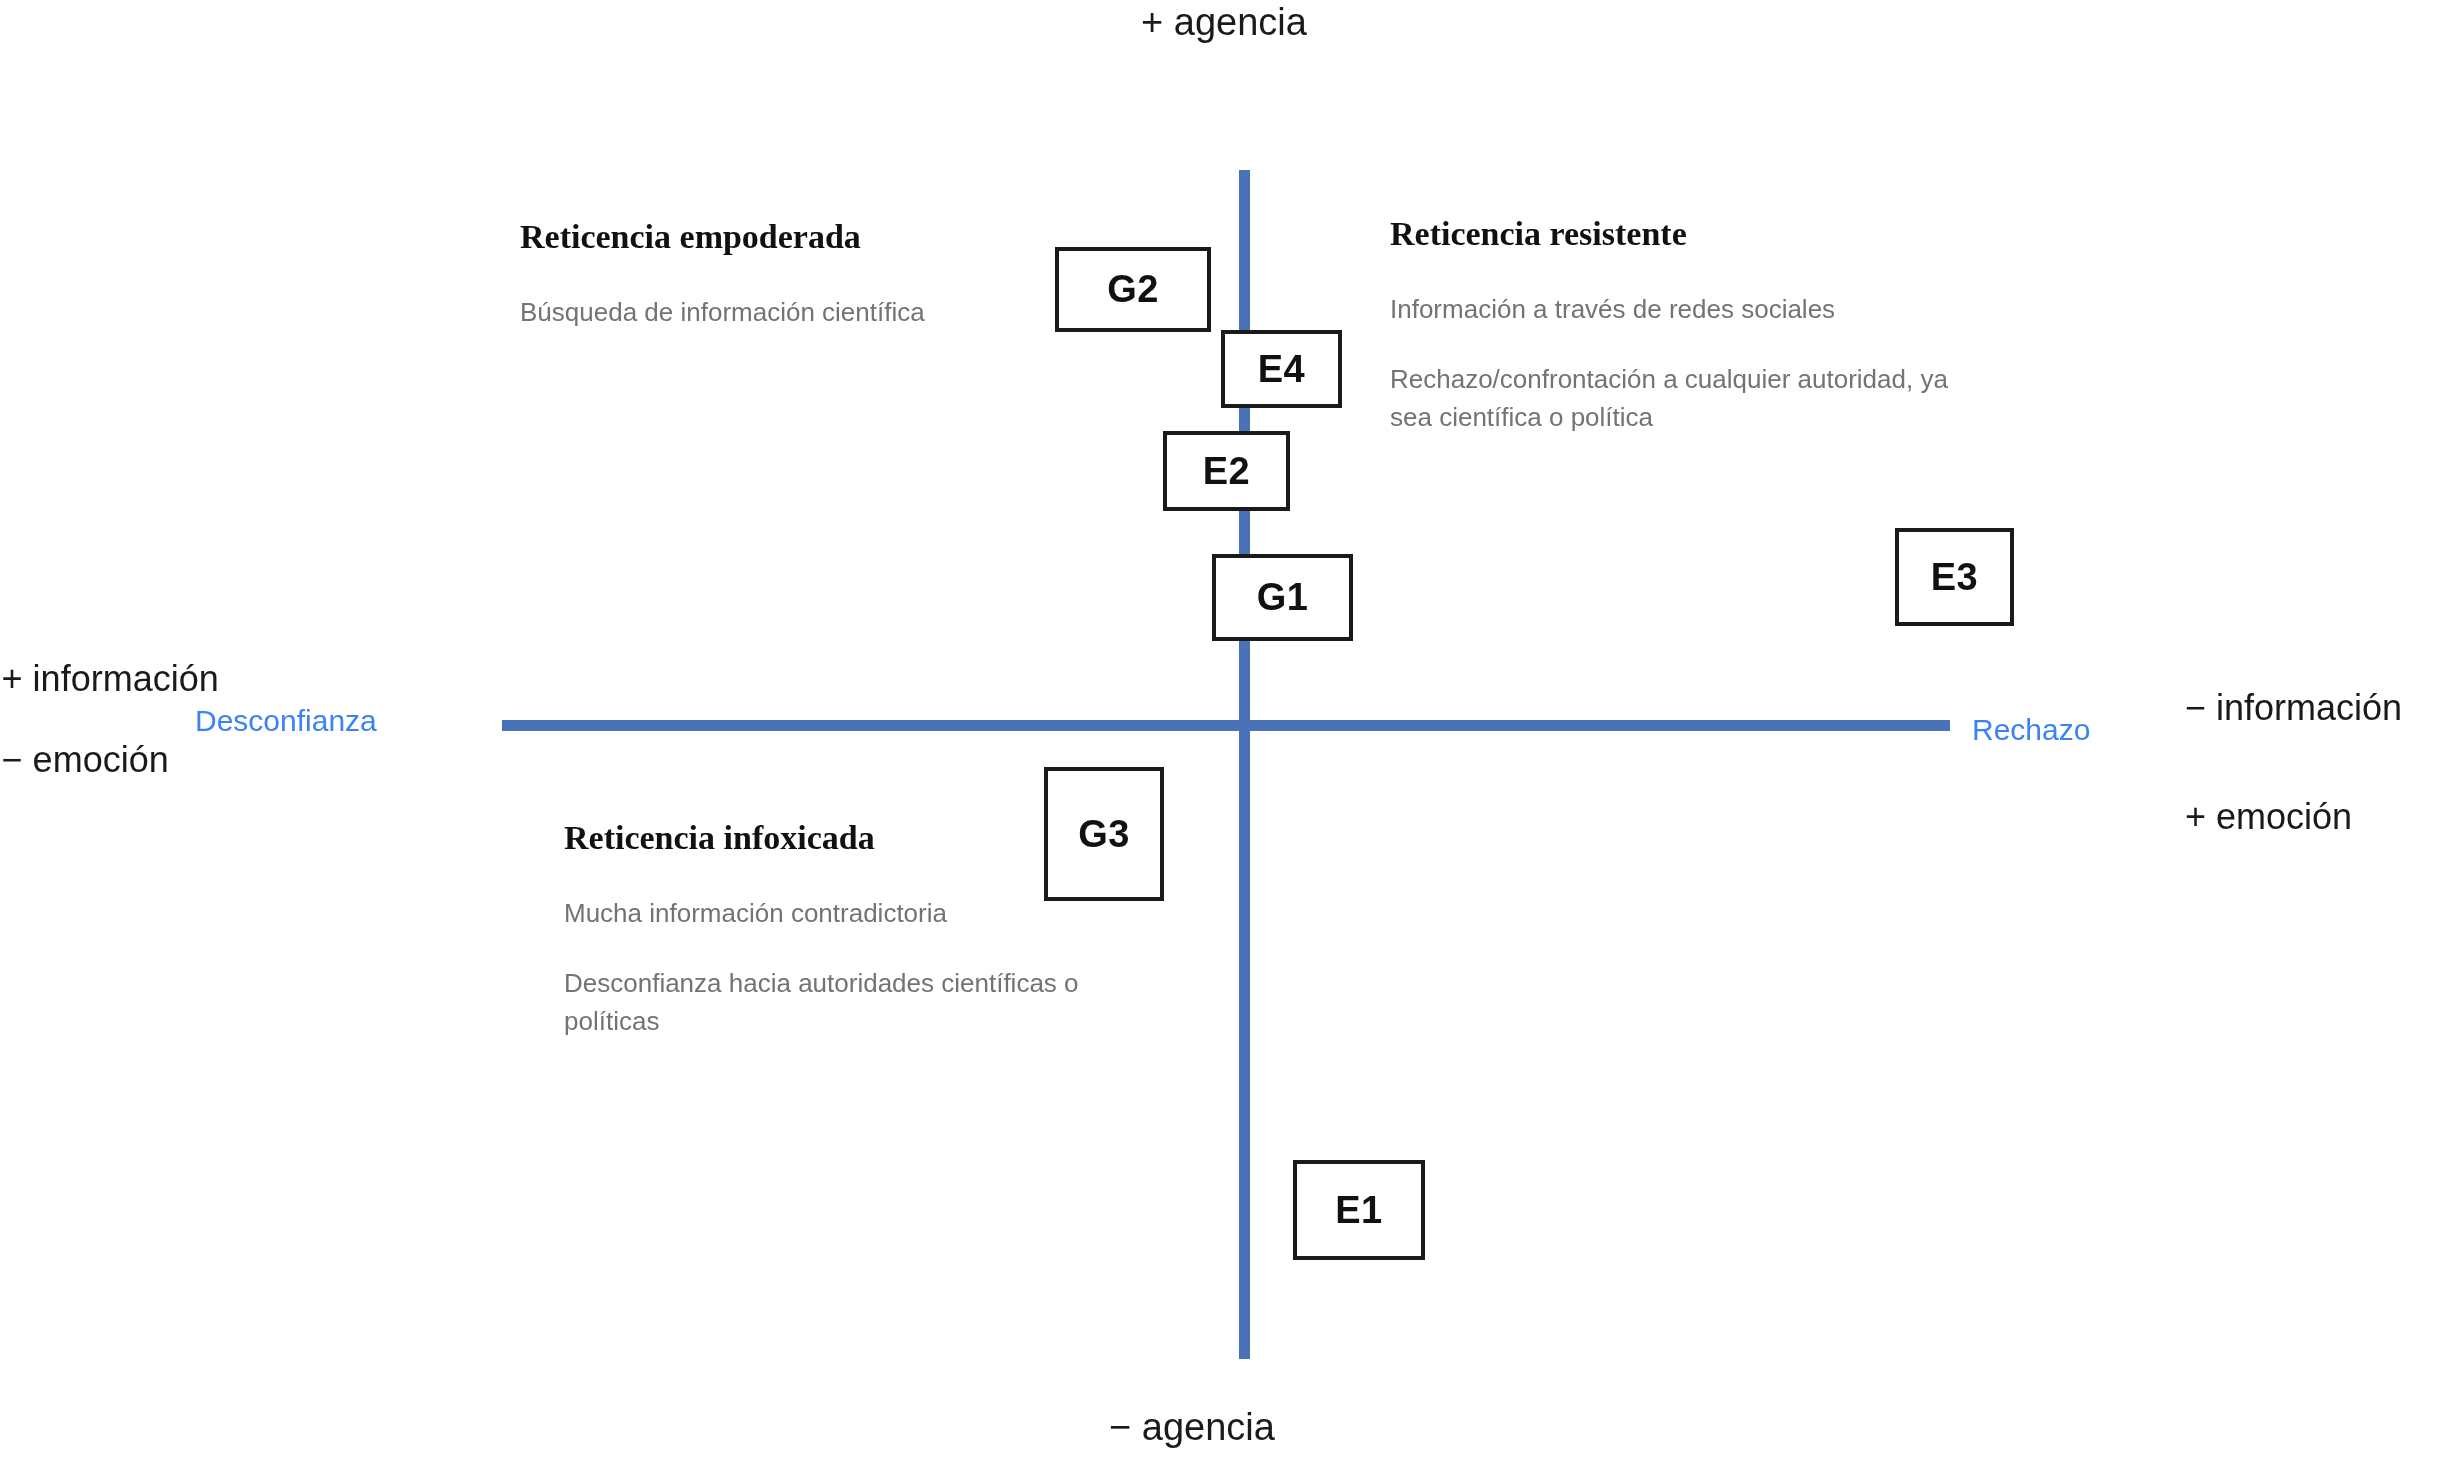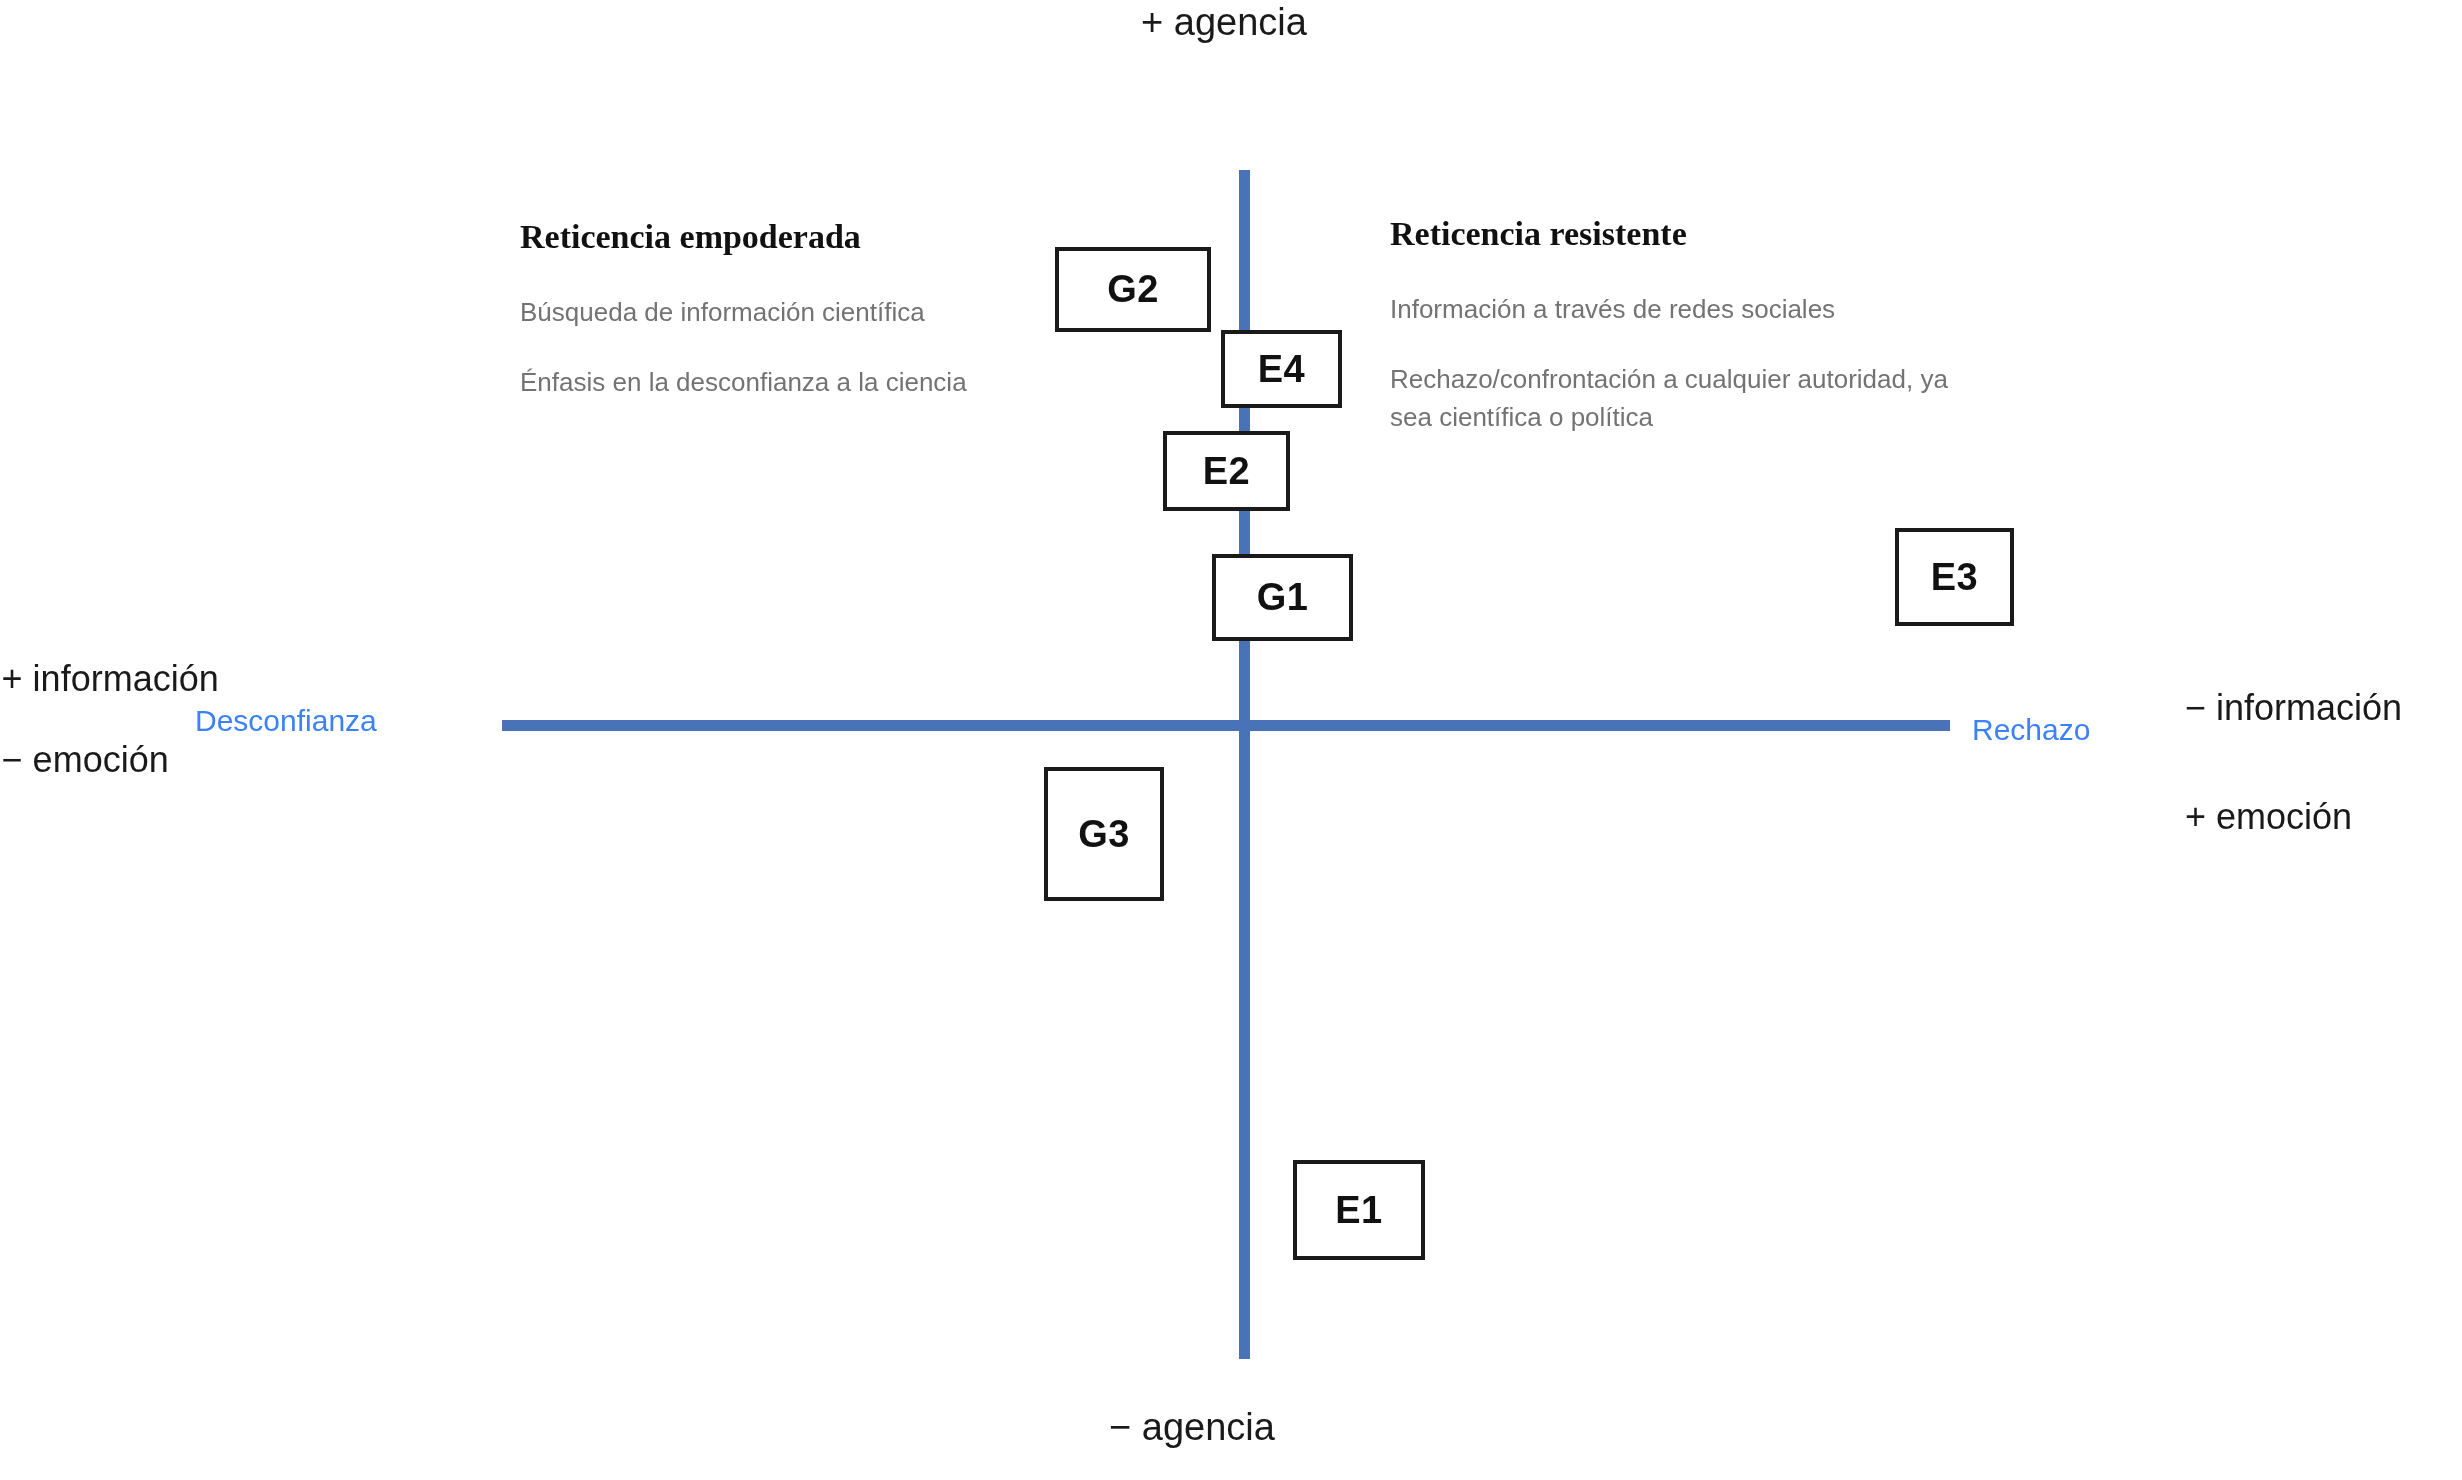--- a/index.html
+++ b/index.html
@@ -131,29 +131,33 @@
   <div class="axis-name axis-name-right">Rechazo</div>
 
   <div class="axis-sub sub-left-top">+ información</div>
   <div class="axis-sub sub-left-bot">− emoción</div>
   <div class="axis-sub sub-right-top">− información</div>
   <div class="axis-sub sub-right-bot">+ emoción</div>
 
   <div class="quad quad-ul">
     <div class="quad-title">Reticencia empoderada</div>
     <div class="quad-item">Búsqueda de información científica</div>
-    <div class="quad-item">Énfasis en la desconfianza a la ciencia</div>
   </div>
 
   <div class="quad quad-ur">
     <div class="quad-title">Reticencia resistente</div>
     <div class="quad-item">Información a través de redes sociales</div>
     <div class="quad-item">Rechazo/confrontación a cualquier autoridad, ya sea científica o política</div>
   </div>
 
+  <div class="quad quad-ll">
+    <div class="quad-title">Reticencia infoxicada</div>
+    <div class="quad-item">Mucha información contradictoria</div>
+    <div class="quad-item">Desconfianza hacia autoridades científicas o políticas</div>
+  </div>
 
 
   <div class="code-box box-g2">G2</div>
   <div class="code-box box-e4">E4</div>
   <div class="code-box box-e2">E2</div>
   <div class="code-box box-g1">G1</div>
   <div class="code-box box-e3">E3</div>
   <div class="code-box box-g3">G3</div>
   <div class="code-box box-e1">E1</div>
 

